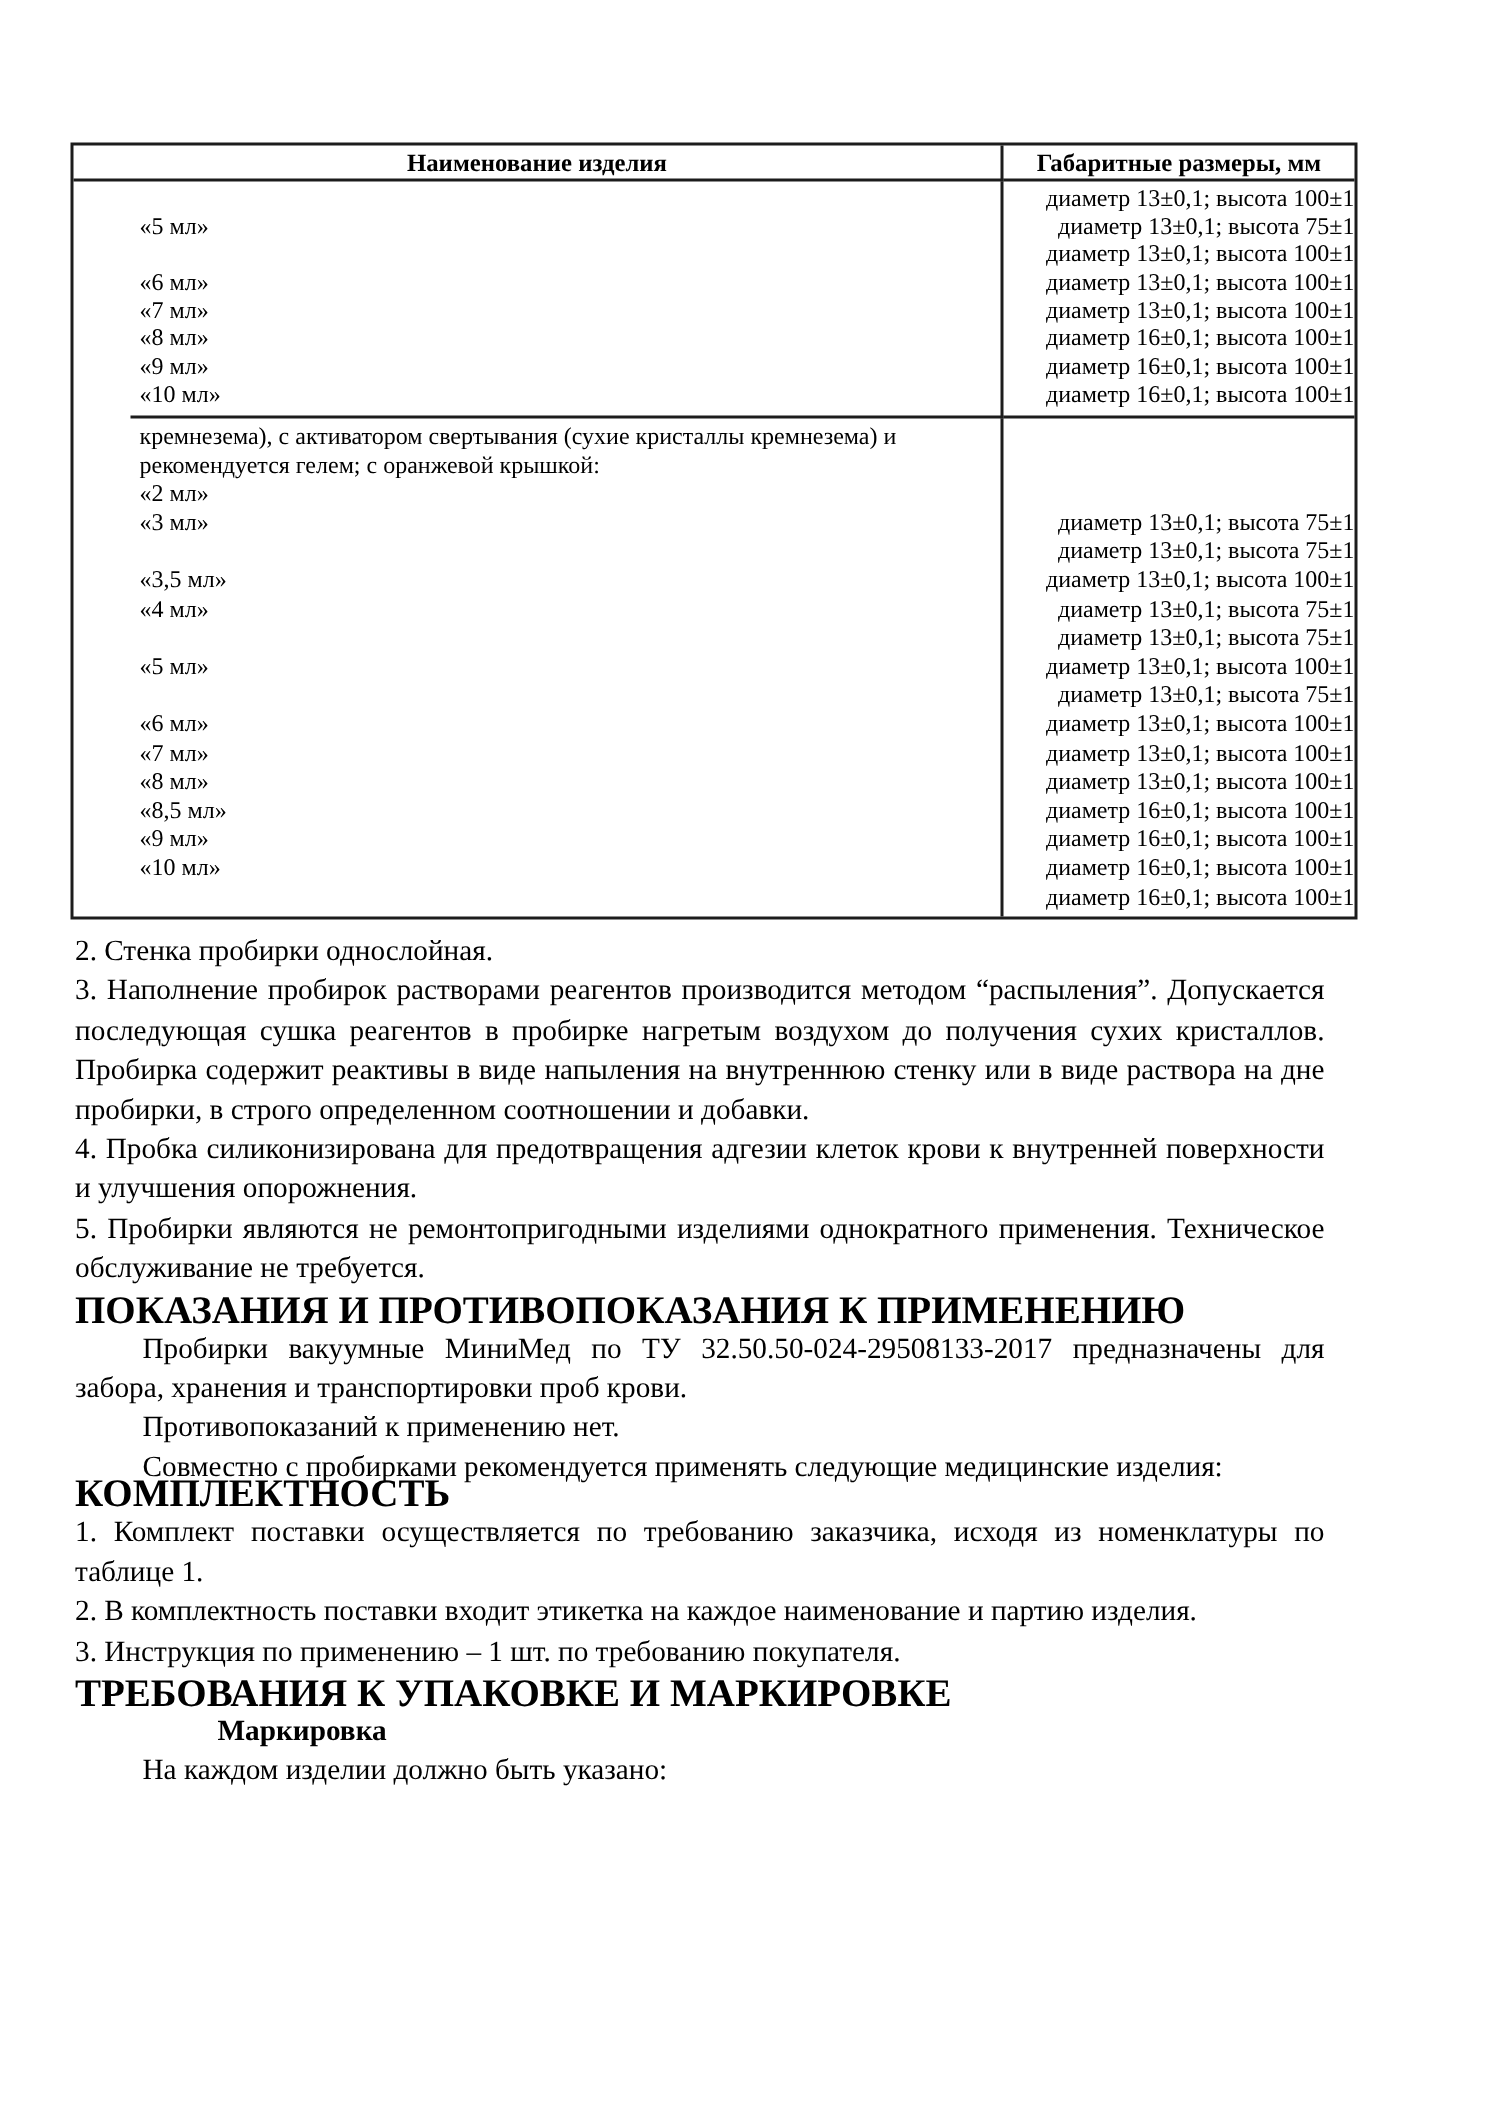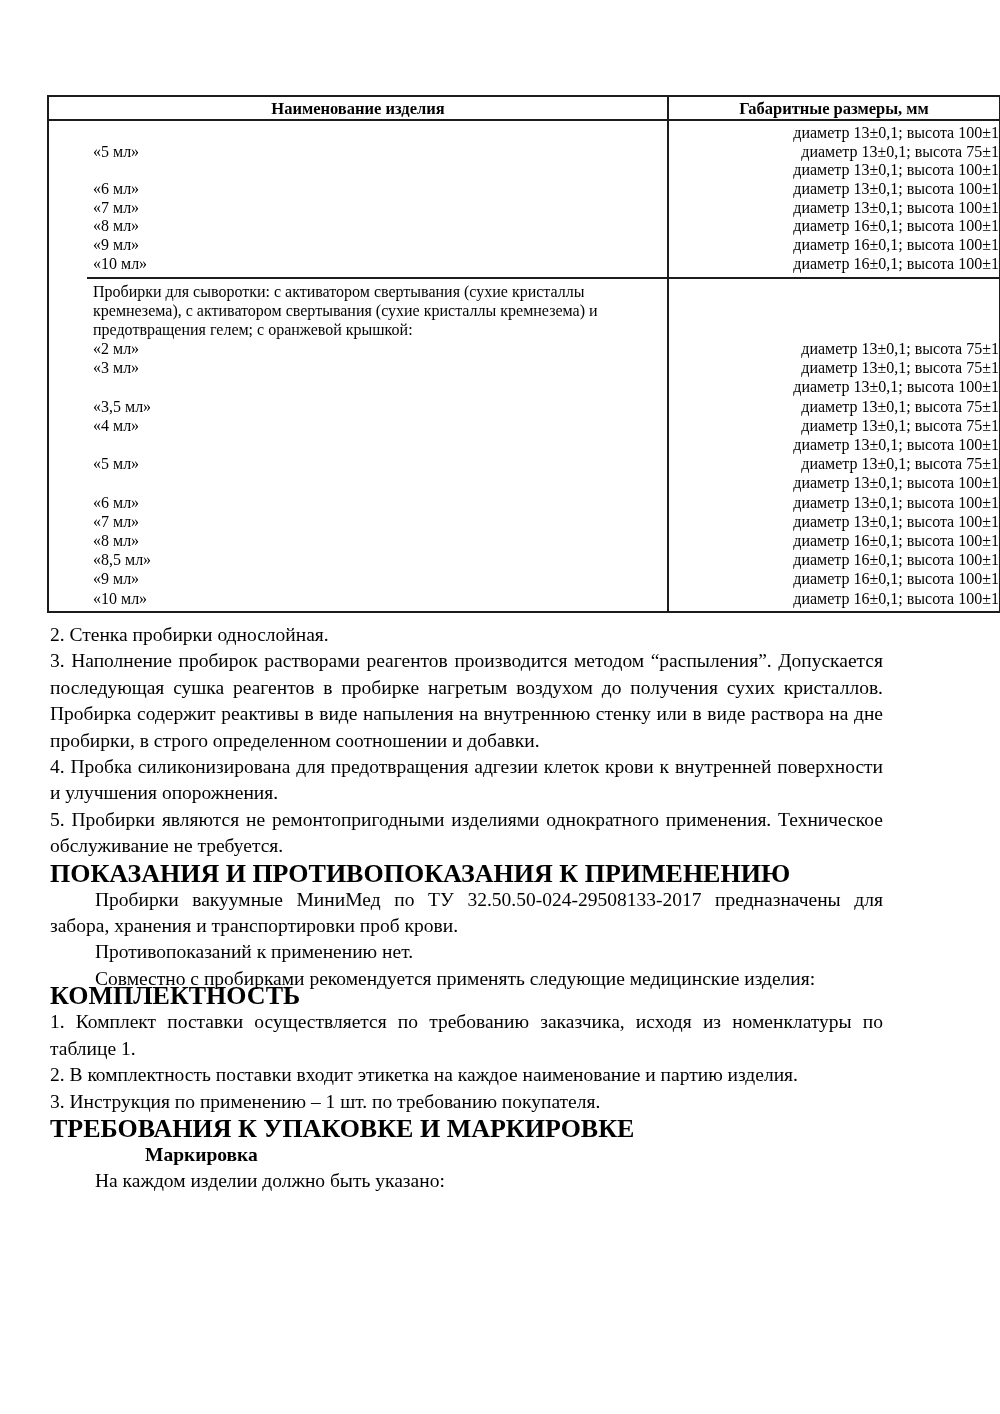--- a/index.html
+++ b/index.html
@@ -12,21 +12,21 @@
     color: #000000;
     font-family: "Liberation Serif", "DejaVu Serif", serif;
     overflow: hidden;
   }
 
   
   .doc-table {
     position: absolute;
     left: 47px;
     top: 95px;
-    width: 954px;
+    width: 858px;
     display: grid;
     grid-template-columns: 620px 1fr;
     border: 2px solid #1c1c1c;
     font-size: 16px;
     box-sizing: border-box;
   }
   .th {
     font-weight: bold;
     font-size: 16.5px;
     line-height: 19px;
@@ -91,23 +91,22 @@
         <div class="line1">диаметр 13±0,1; высота 100±1</div>
         <div class="line1">диаметр 13±0,1; высота 100±1</div>
         <div class="line1">диаметр 13±0,1; высота 100±1</div>
         <div class="line1">диаметр 16±0,1; высота 100±1</div>
         <div class="line1">диаметр 16±0,1; высота 100±1</div>
         <div class="line1">диаметр 16±0,1; высота 100±1</div>
       </div>
 
     <div class="cell left-cell brd-r">
       <div>
-          <div class="line2">Пробирки для сыворотки: с активатором свертывания (сухие кристаллы</div>
           <div class="line2">кремнезема), с активатором свертывания (сухие кристаллы кремнезема) и</div>
-          <div class="line2">предотвращения гелем; с оранжевой крышкой:</div>
+          <div class="line2">рекомендуется гелем; с оранжевой крышкой:</div>
         </div>
       <div>
           <div class="line2">«2 мл»</div>
           <div class="line2">«3 мл»</div>
           <div class="line2"></div>
           <div class="line2">«3,5 мл»</div>
           <div class="line2">«4 мл»</div>
           <div class="line2"></div>
           <div class="line2">«5 мл»</div>
           <div class="line2"></div>

